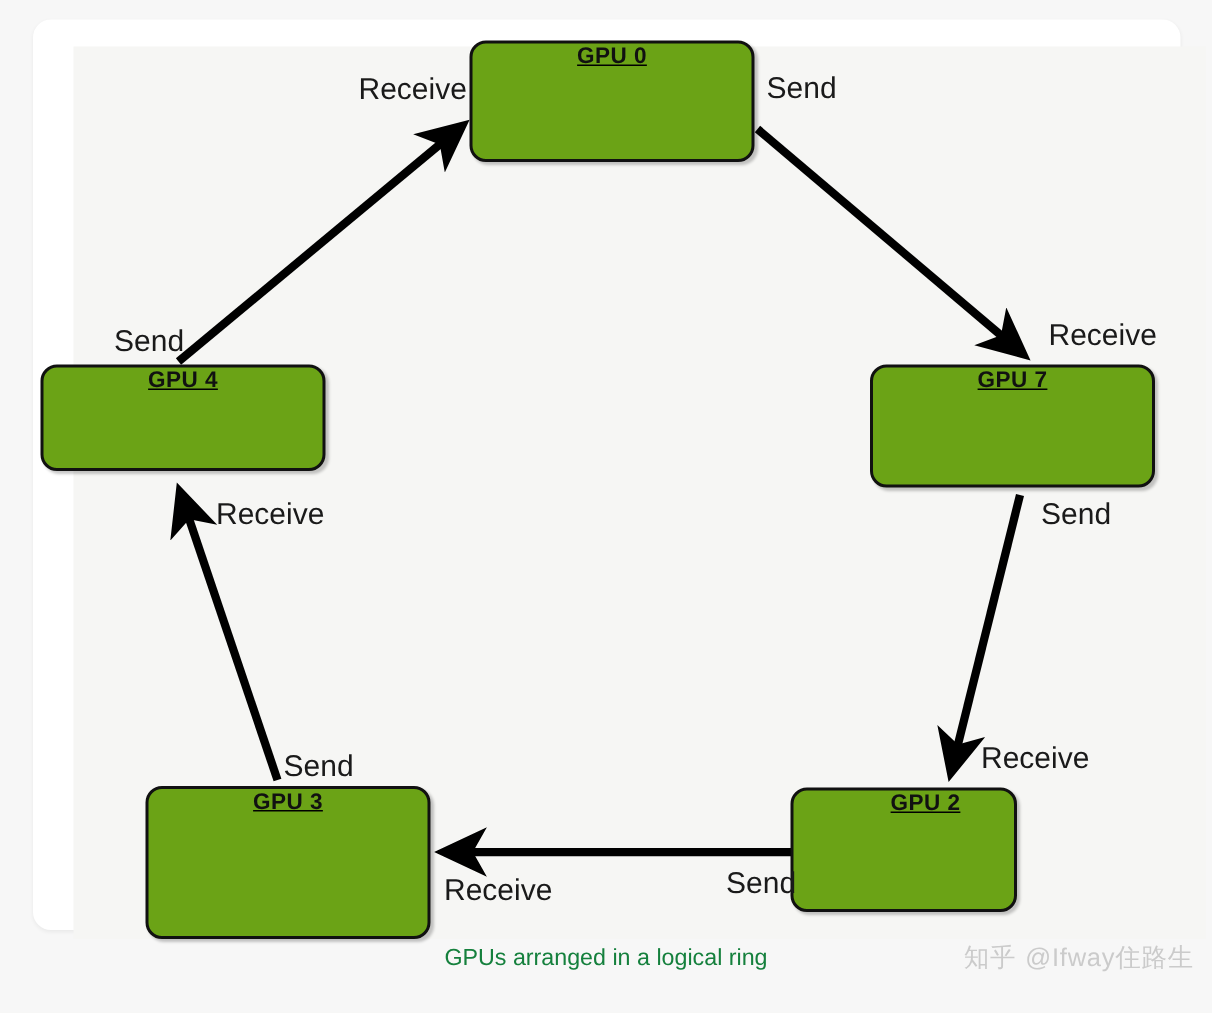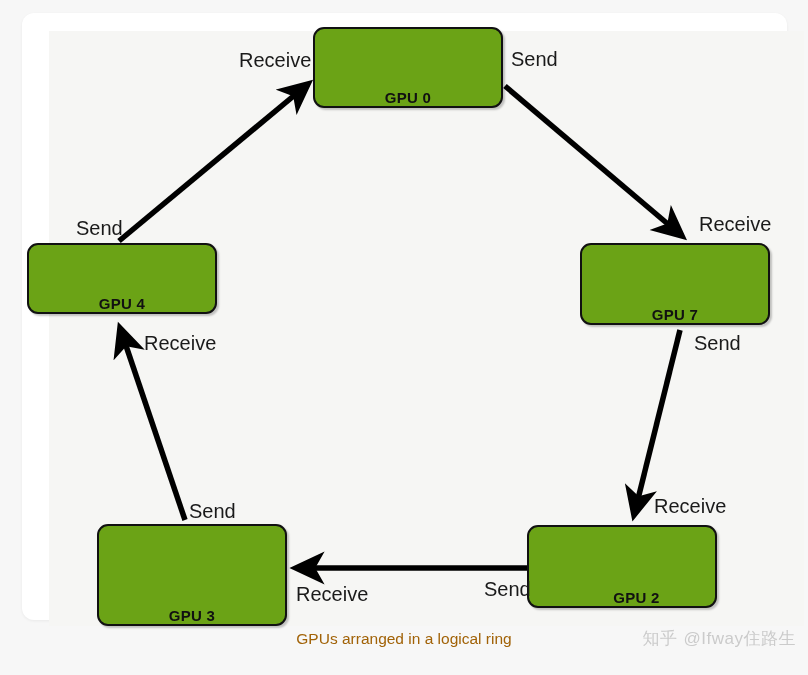--- a/index.html
+++ b/index.html
@@ -46,35 +46,36 @@
     height: 675px;
   }
 
   .gpu-box {
     position: absolute;
     background: #6ba316;
     border: 2.5px solid #111111;
     border-radius: 11px;
     box-sizing: border-box;
     display: flex;
-    align-items: flex-end;
+    align-items: flex-start;
     justify-content: center;
     box-shadow: 2px 2px 2px rgba(0,0,0,0.22);
+    text-decoration: underline;
   }
   .gpu-label {
     font-family: "Liberation Sans", sans-serif;
     font-size: 15px;
     font-weight: bold;
     color: #111111;
     letter-spacing: 0.3px;
   }
 
   #gpu0 { left: 313px; top: 27px;  width: 190px; height: 81px; }
   #gpu1 { left: 580px; top: 243px; width: 190px; height: 82px; }
-  #gpu2 { left: 527px; top: 525px; width: 190px; height: 83px; padding-left: 29px; }
+  #gpu2 { left: 527px; top: 525px; width: 151px; height: 83px; padding-left: 29px; }
   #gpu3 { left: 97px;  top: 524px; width: 190px; height: 102px; }
   #gpu4 { left: 27px;  top: 243px; width: 190px; height: 71px; }
 
   .edge-label {
     position: absolute;
     font-family: "Liberation Sans", sans-serif;
     font-size: 20px;
     color: #1a1a1a;
     white-space: nowrap;
   }
@@ -91,21 +92,21 @@
   #lbl-send-4 { left: 76px;  top: 217px; }
 
   #caption {
     position: absolute;
     left: 0;
     top: 630px;
     width: 808px;
     text-align: center;
     font-family: "Liberation Sans", sans-serif;
     font-size: 15.5px;
-    color: #a16207;
+    color: #15803d;
   }
 
   #watermark {
     position: absolute;
     right: 12px;
     top: 627px;
     font-family: "Liberation Sans", sans-serif;
     font-size: 17px;
     color: #c9c9c9;
     opacity: 0.95;

